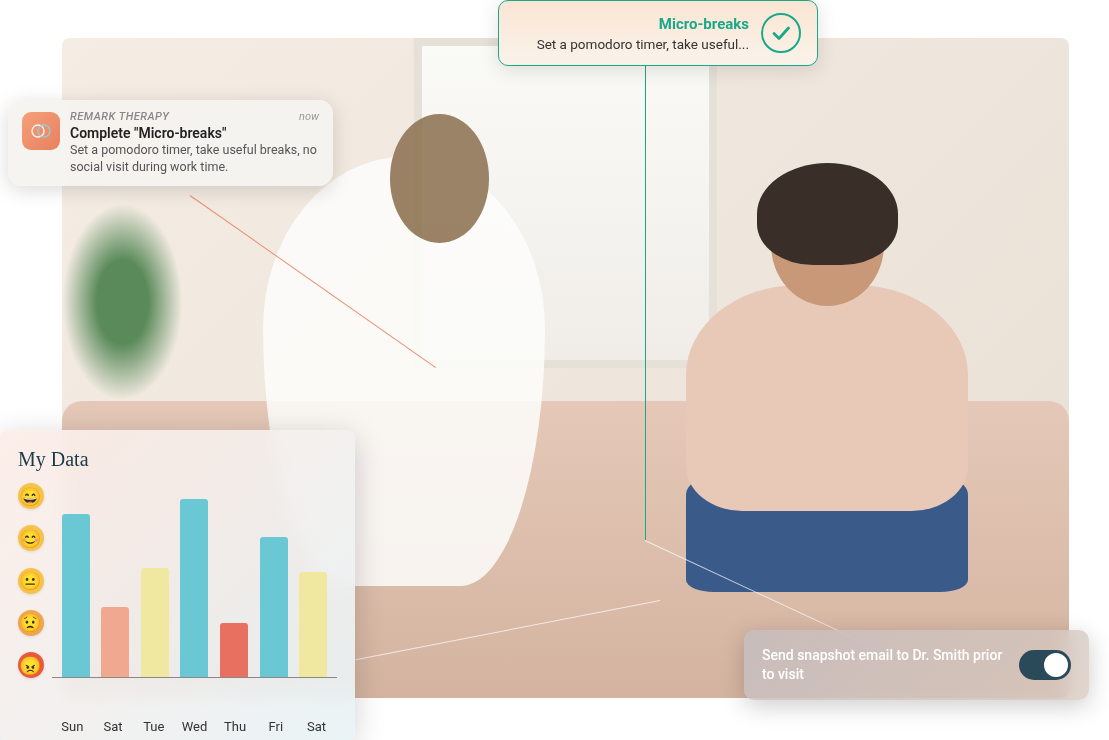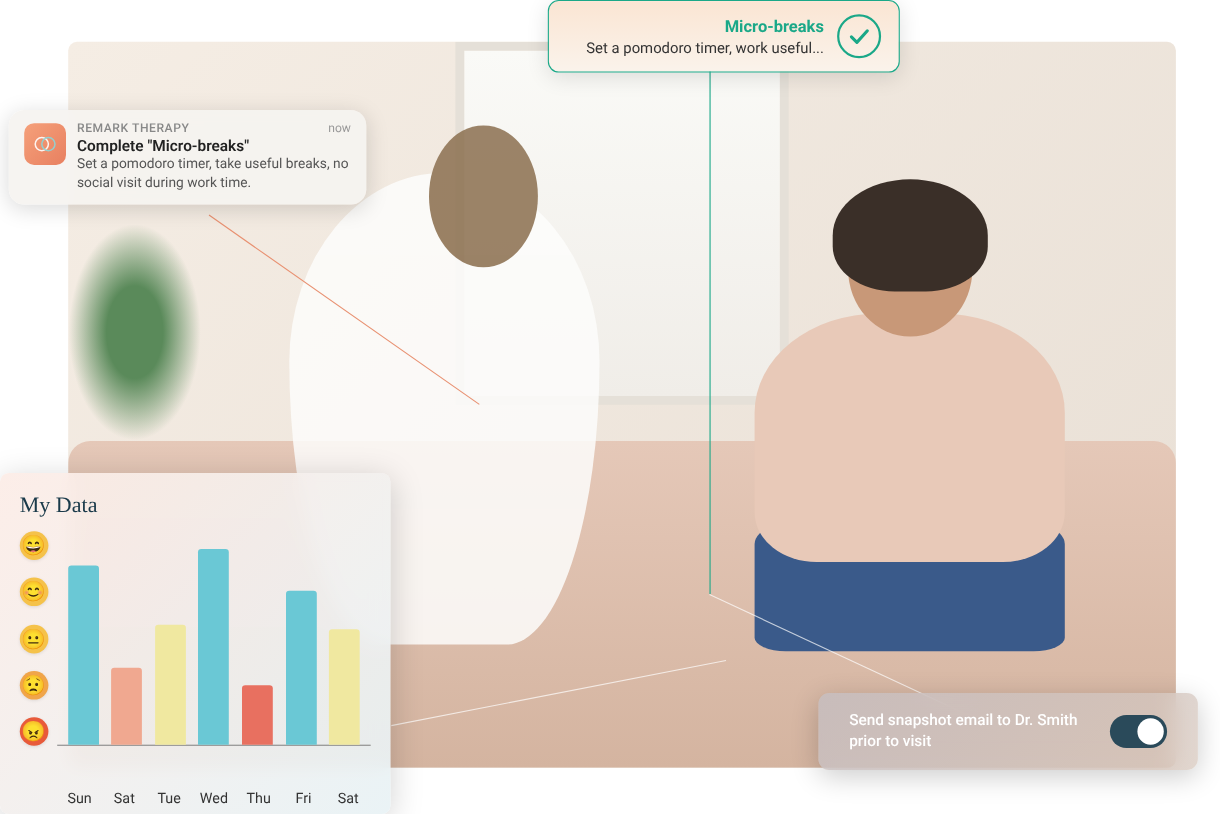--- a/index.html
+++ b/index.html
@@ -187,20 +187,21 @@
       display: flex;
       align-items: center;
       justify-content: center;
     }
     .notif-body { flex: 1; }
     .notif-header {
       display: flex;
       justify-content: space-between;
       align-items: baseline;
       margin-bottom: 2px;
+      font-style: italic;
     }
     .notif-app {
       font-size: 11px;
       letter-spacing: 0.5px;
       color: #888;
       text-transform: uppercase;
       font-weight: 500;
     }
     .notif-time {
       font-size: 11px;
@@ -332,21 +333,21 @@
 
     
     .toggle-card {
       position: absolute;
       right: 20px;
       bottom: 40px;
       width: 345px;
       background: linear-gradient(135deg, rgba(195,190,195,0.75) 0%, rgba(215,200,190,0.75) 100%);
       backdrop-filter: blur(10px);
       border-radius: 10px;
-      padding: 16px 28px;
+      padding: 16px 18px;
       display: flex;
       justify-content: space-between;
       align-items: center;
       gap: 14px;
       box-shadow: 0 6px 25px rgba(0,0,0,0.2);
       z-index: 10;
     }
     .toggle-label {
       font-size: 14px;
       color: #fff;
@@ -410,21 +411,21 @@
       <span class="notif-time">now</span>
     </div>
     <div class="notif-title">Complete "Micro-breaks"</div>
     <div class="notif-desc">Set a pomodoro timer, take useful breaks, no social visit during work time.</div>
   </div>
 </div>
 
 <div class="task-card">
   <div class="task-body">
     <div class="task-title">Micro-breaks</div>
-    <div class="task-desc">Set a pomodoro timer, work useful...</div>
+    <div class="task-desc">Set a pomodoro timer, take useful...</div>
   </div>
   <div class="task-check">
     <svg viewBox="0 0 24 24" width="24" height="24">
       <path d="M5 12.5 L10 17.5 L19.5 7" fill="none" stroke="#1aa888" stroke-width="2.8" stroke-linecap="round" stroke-linejoin="round"></path>
     </svg>
   </div>
 </div>
 
 <div class="chart-card">
   <div class="chart-title">My Data</div>

